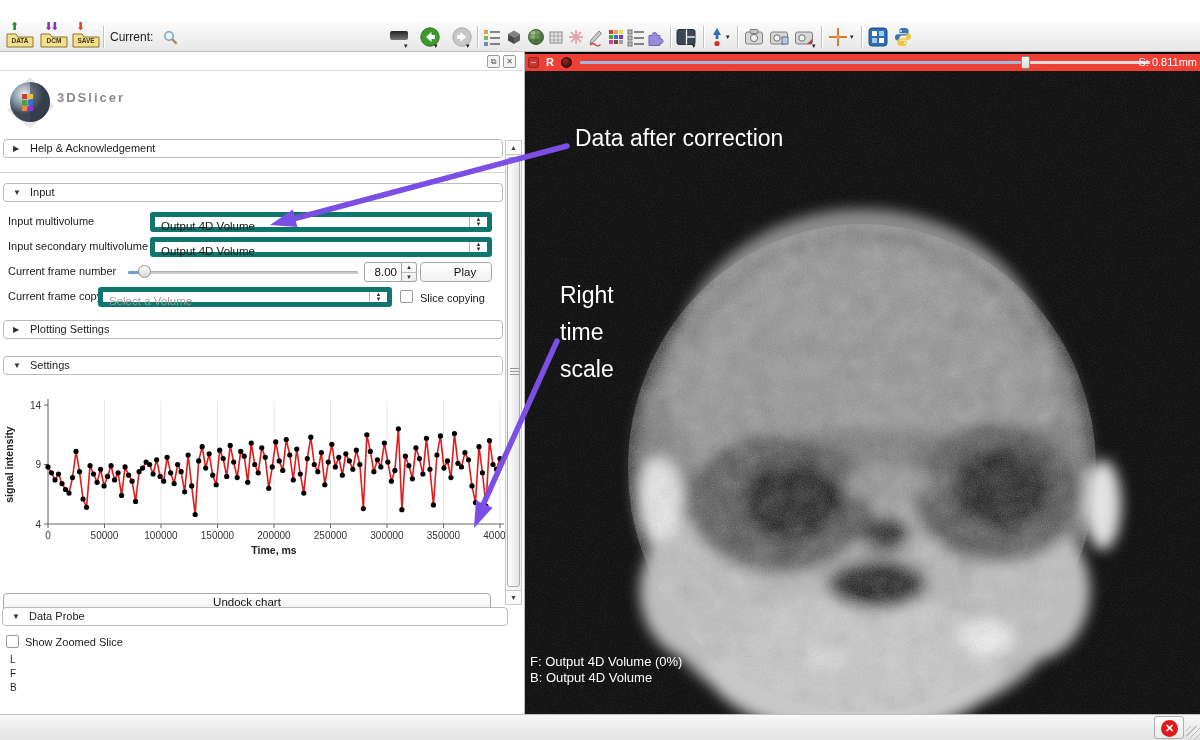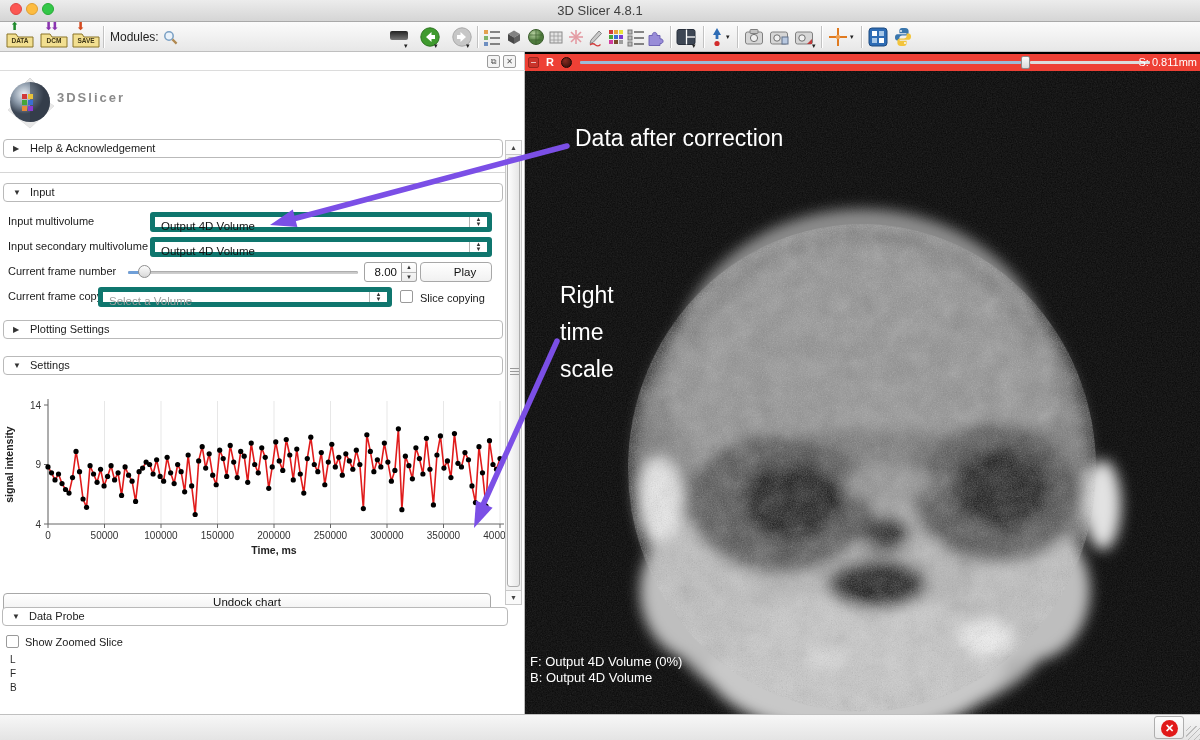--- a/index.html
+++ b/index.html
@@ -133,26 +133,20 @@
     background:repeating-linear-gradient(135deg,transparent 0 3px,#bdbdbd 3px 4px);}
 
   
   #arrows{position:absolute;left:0;top:0;width:1200px;height:740px;pointer-events:none;z-index:60;}
 </style>
 </head>
 <body>
 
 <div id="window">
 
-  <div id="titlebar">
-    <div id="tl-close" class="traffic"></div>
-    <div id="tl-min" class="traffic"></div>
-    <div id="tl-max" class="traffic"></div>
-    <div id="window-title">3D Slicer 4.8.1</div>
-  </div>
 
   <div id="toolbar">
     <div class="file-btn" style="left:6px">
       <span class="file-arrow" style="color:#1f8a2d">⬆</span>
       <svg width="28" height="18" viewBox="0 0 28 18">
         <path d="M1,4 h9 l2,3 h15 v10 h-26 z" fill="#f2df90" stroke="#8a7428"></path>
         </svg>
       <span class="file-label">DATA</span>
     </div>
     <div class="file-btn" style="left:40px">
@@ -164,21 +158,21 @@
     </div>
     <div class="file-btn" style="left:72px">
       <span class="file-arrow" style="color:#d4491f">⬇</span>
       <svg width="28" height="18" viewBox="0 0 28 18">
         <path d="M1,4 h9 l2,3 h15 v10 h-26 z" fill="#f2df90" stroke="#8a7428"></path>
         </svg>
       <span class="file-label">SAVE</span>
     </div>
     <div class="tsep" style="left:103px"></div>
 
-    <span id="modules-label">Modules:</span>
+    <span id="modules-label">Current:</span>
     <svg id="module-search" viewBox="0 0 15 15">
       <circle cx="6" cy="6" r="4.2" fill="#eaf2fa" stroke="#7aa0c4" stroke-width="1.5"></circle>
       <line x1="9.4" y1="9.4" x2="13.6" y2="13.6" stroke="#b08850" stroke-width="2.2"></line>
     </svg>
 
     <svg class="ticon" style="left:390px;top:9px;width:18px;height:11px" viewBox="0 0 18 11">
       <rect x="0" y="0" width="18" height="9" rx="2" fill="url(#gbar)"></rect>
       <defs>
           <linearGradient id="gbar" x1="0" y1="0" x2="0" y2="1">
             <stop offset="0" stop-color="#222"></stop>

